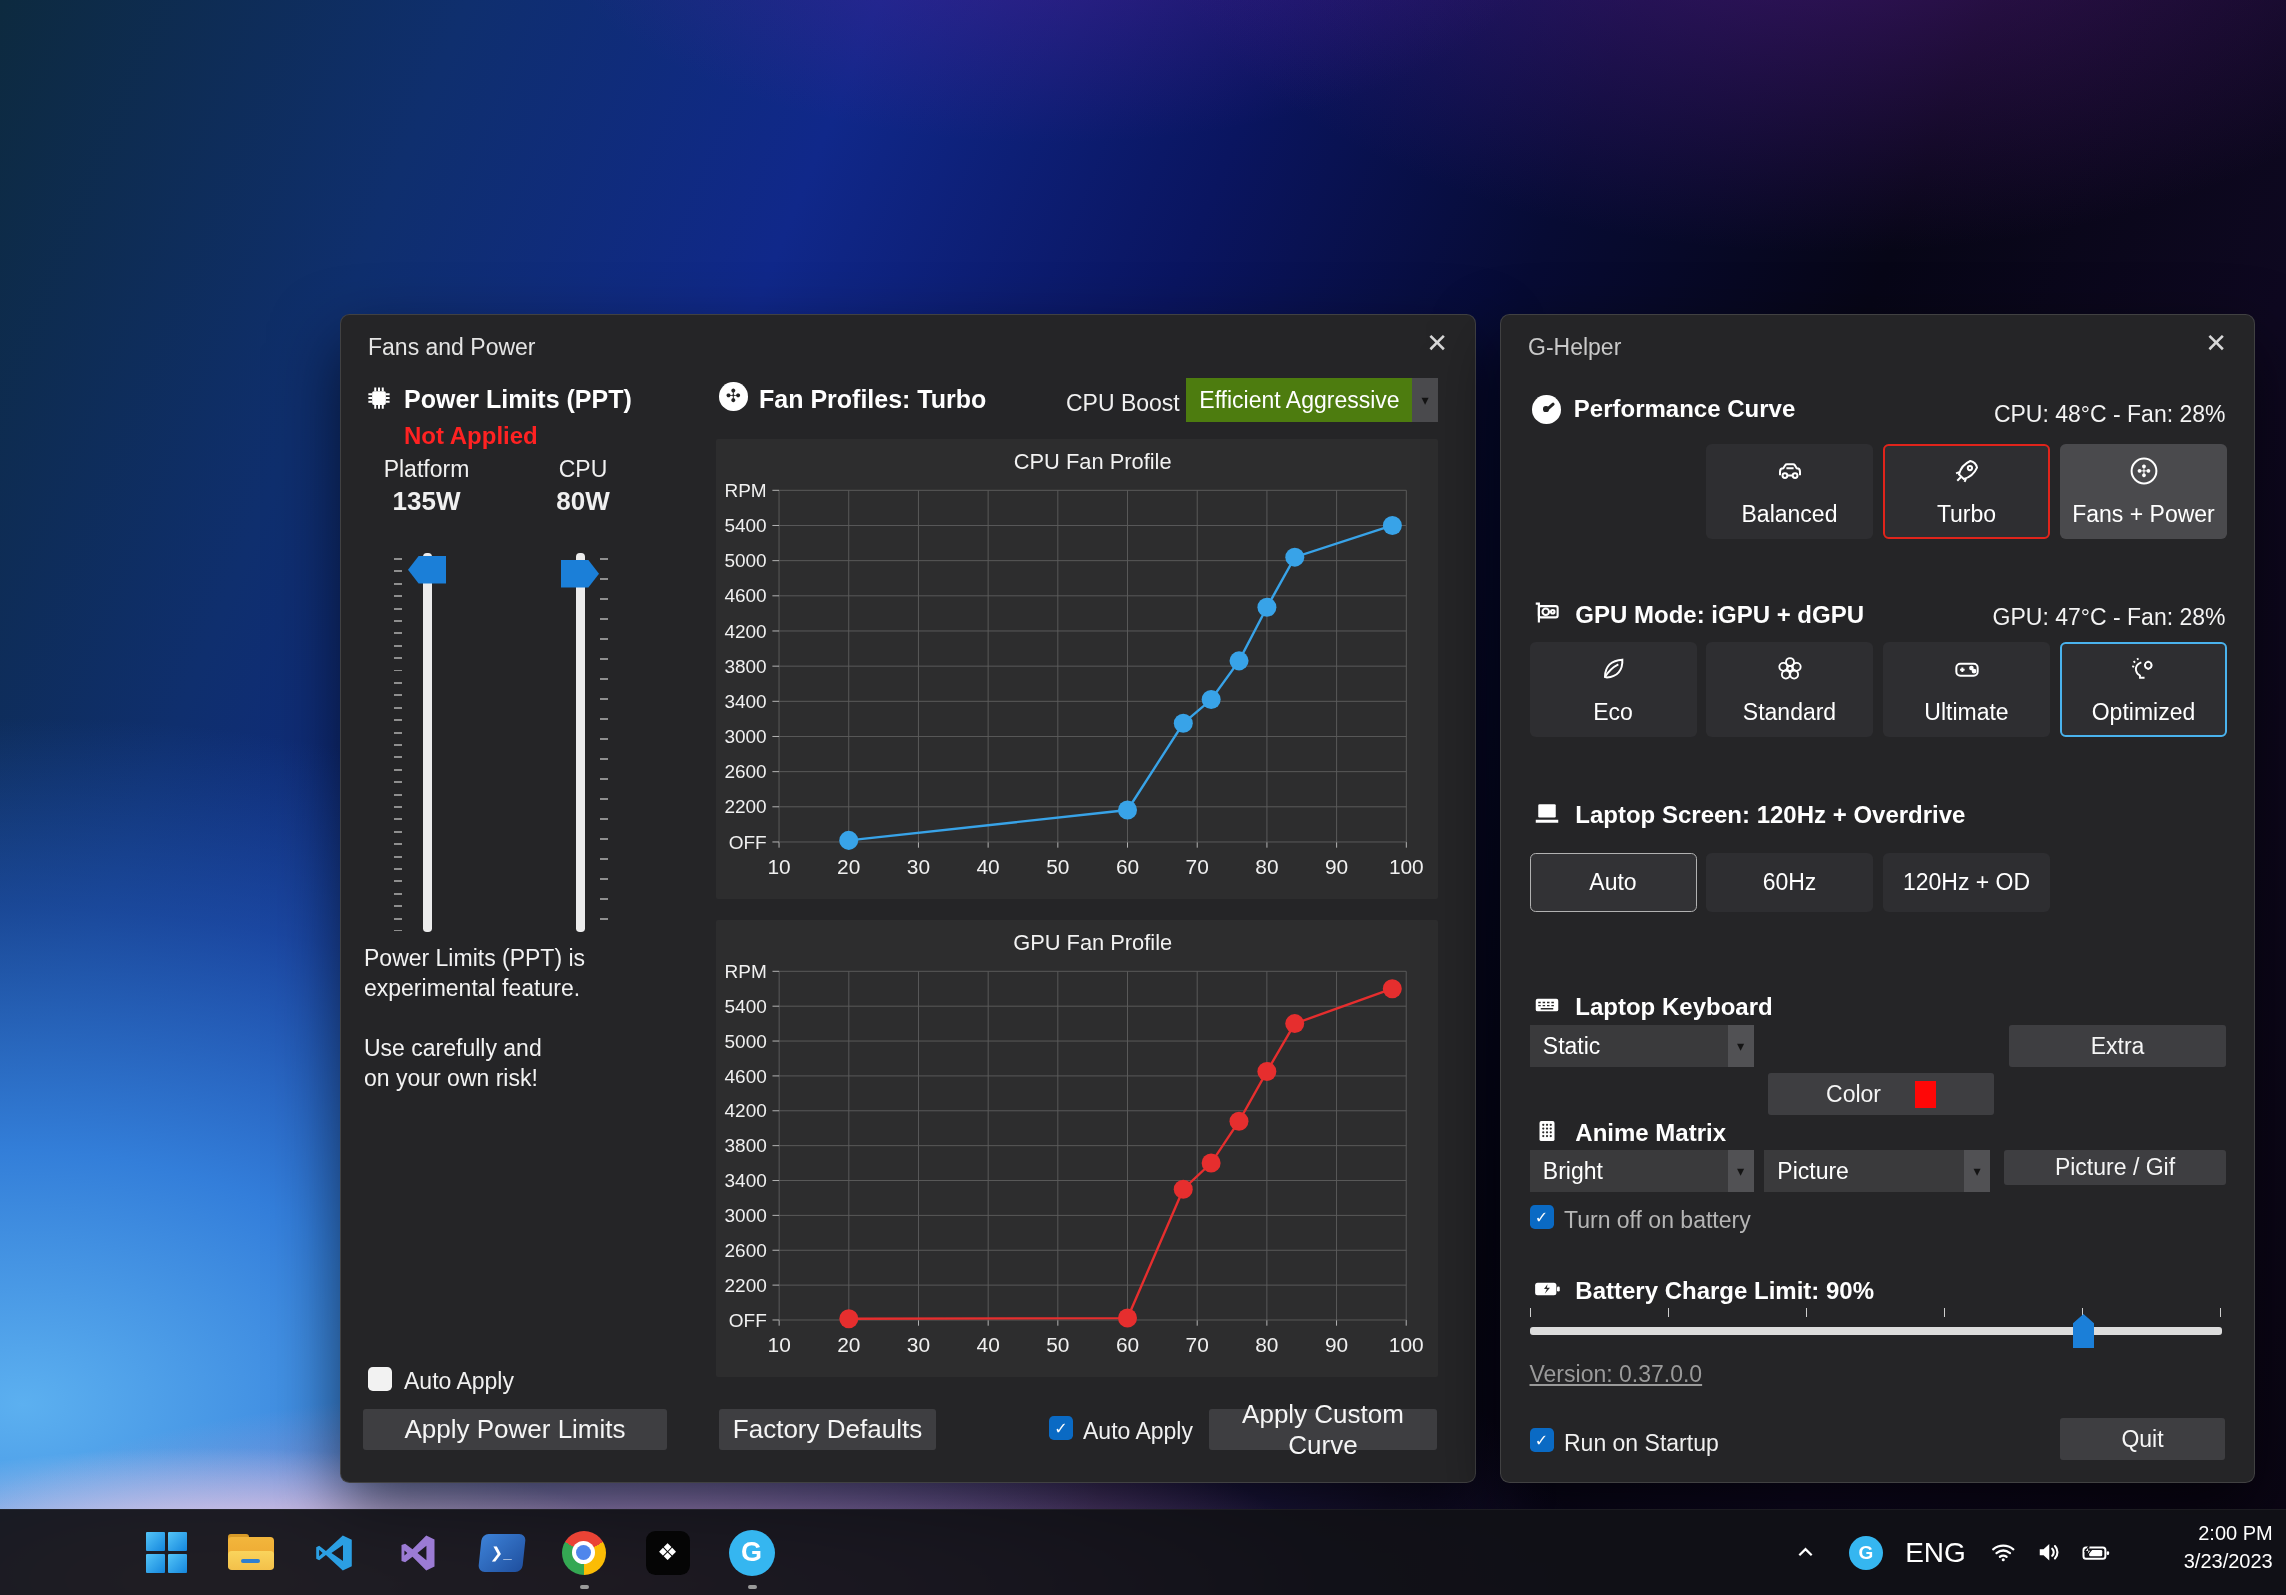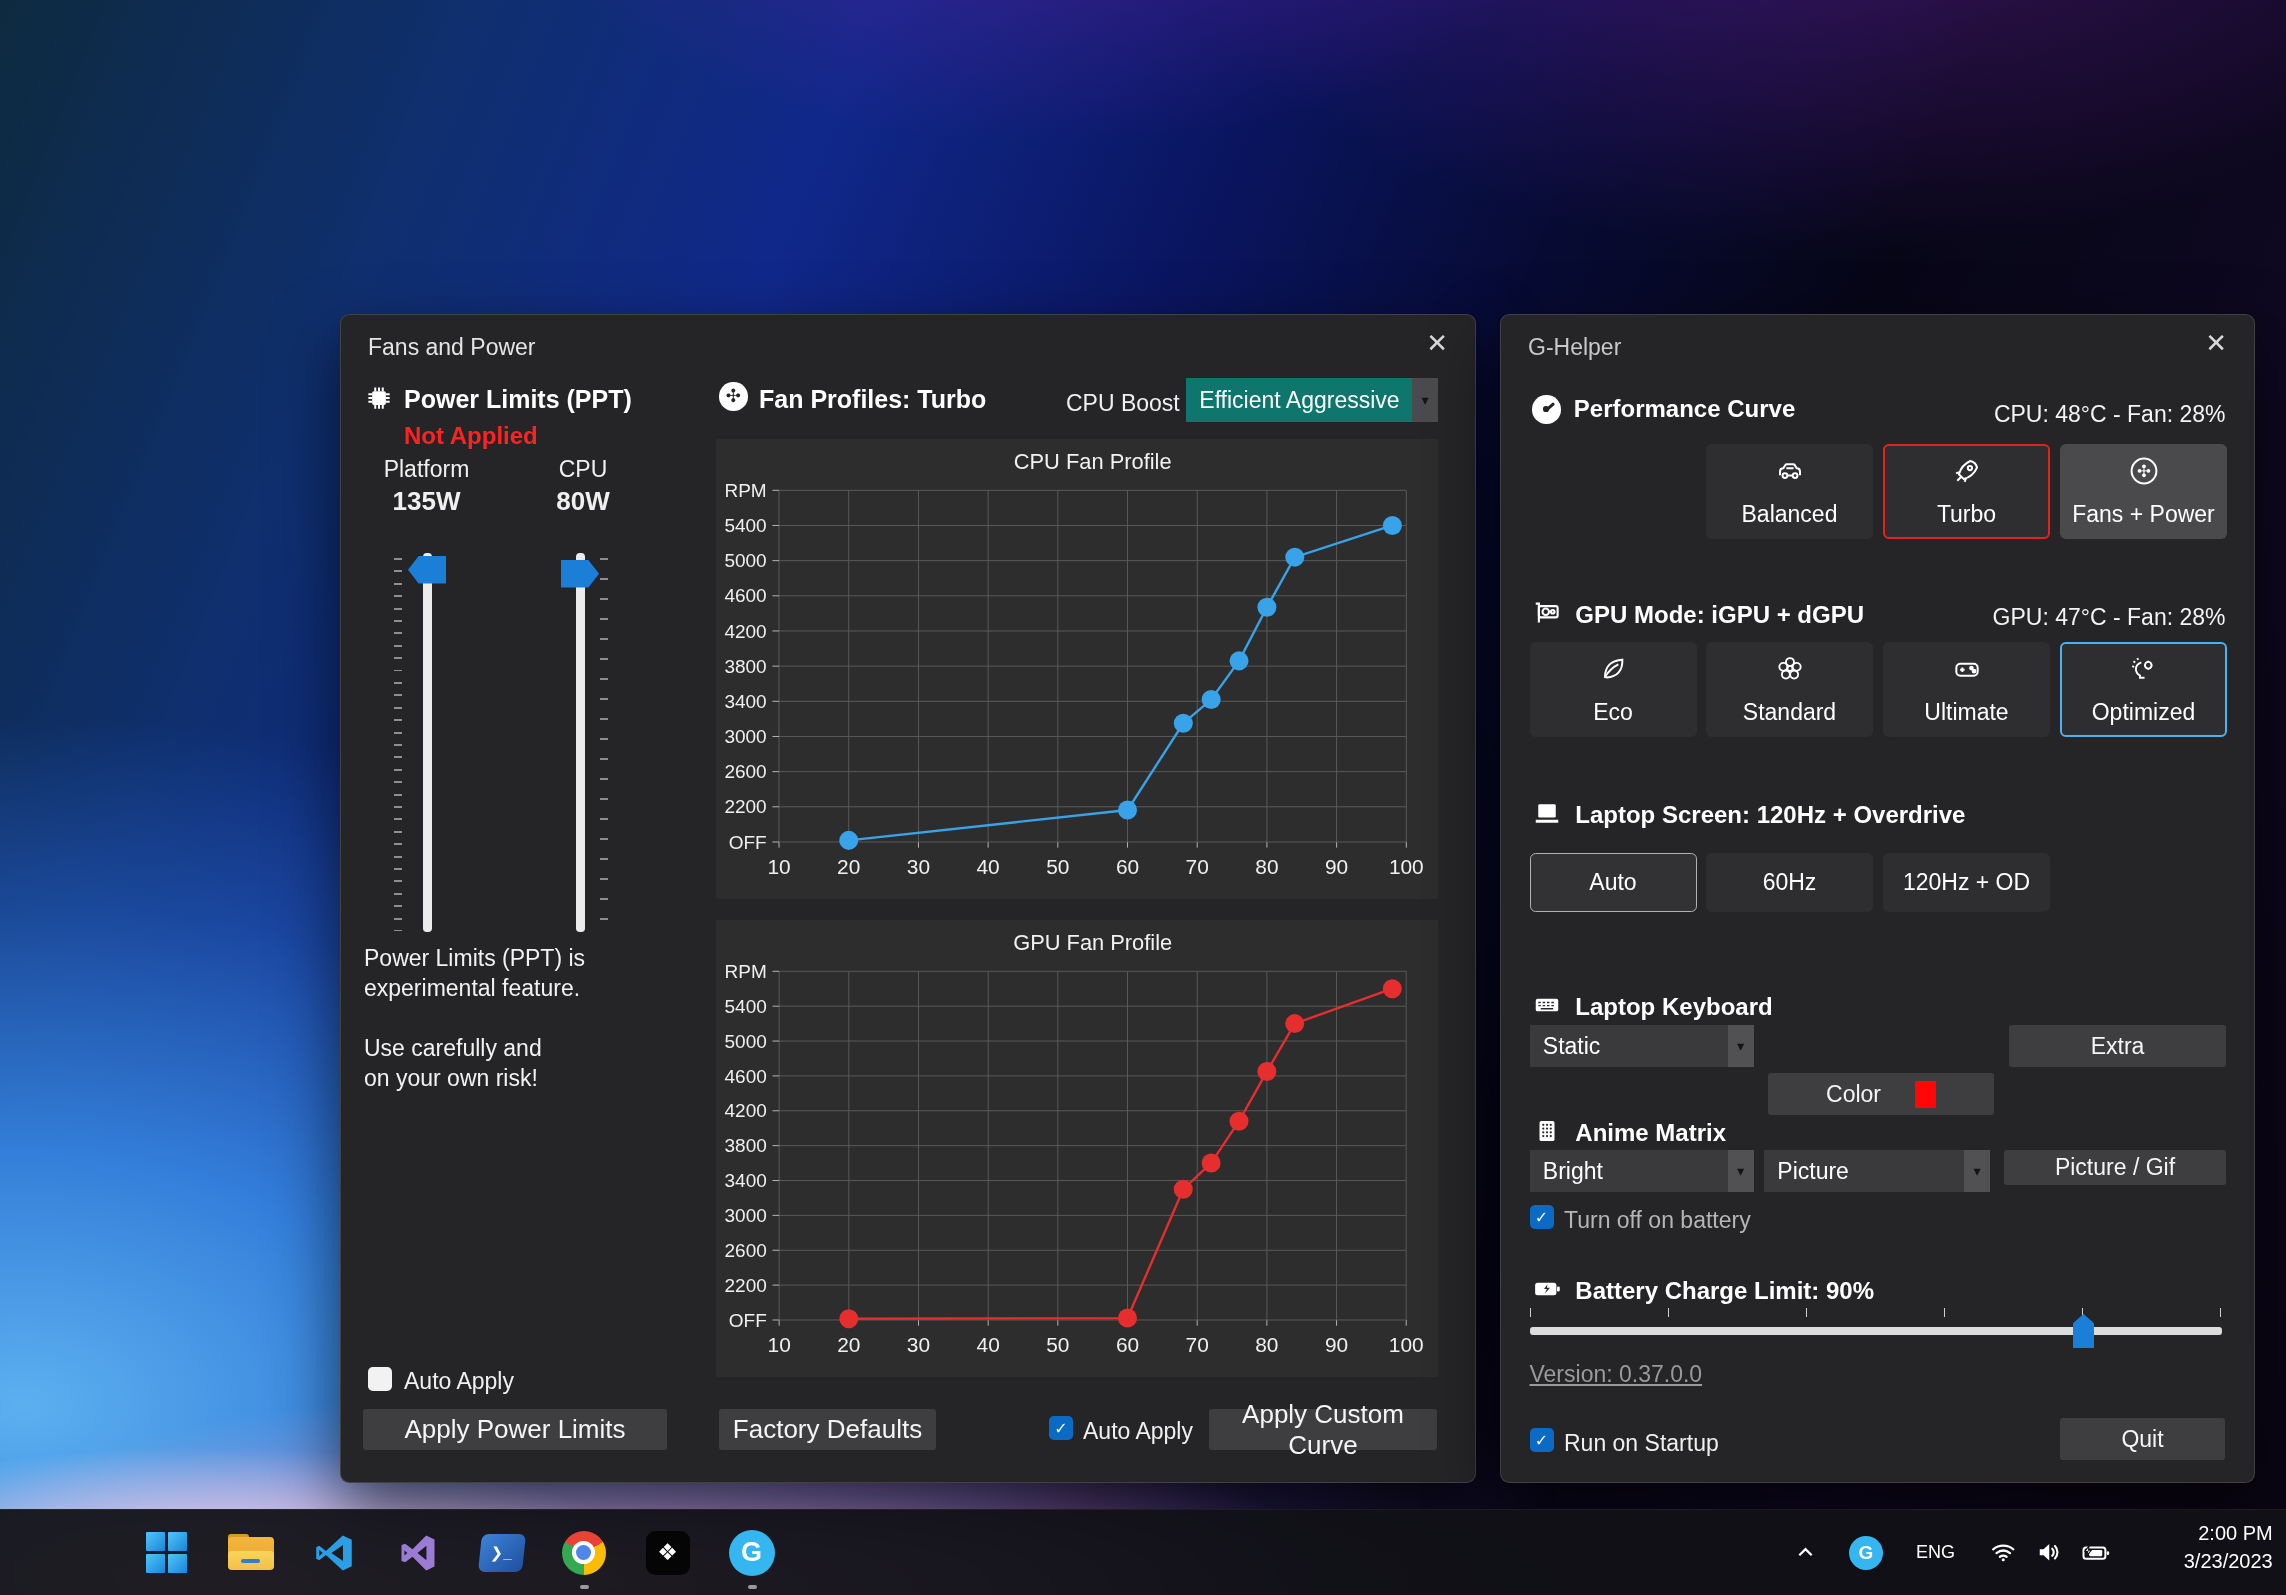--- a/index.html
+++ b/index.html
@@ -46,21 +46,21 @@
   .vtrack{position:absolute;width:8.6px;background:#ececec;border-radius:3.8px;}
   .vthumb{position:absolute;width:38px;height:27.6px;background:#1b7fd8;}
   .vthumb.left{clip-path:polygon(100% 0,28% 0,0 50%,28% 100%,100% 100%);}
   .vthumb.right{clip-path:polygon(0 0,72% 0,100% 50%,72% 100%,0 100%);}
   .note{font-size:23px;line-height:30px;white-space:pre-line;color:#f2f2f2;}
   
   .panel{position:absolute;background:#2d2d2e;border-radius:1.9px;}
   
   .dd{position:absolute;display:flex;}
   .dd .dd-val{flex:1;background:#3a3a3c;color:#fff;font-size:23px;display:flex;align-items:center;padding-left:13.3px;}
-  .dd.dark .dd-val{background:#0f766e;}
+  .dd.dark .dd-val{background:#4d7c0f;}
   .dd .dd-arrow{width:26px;background:#515154;display:flex;align-items:center;justify-content:center;}
   .dd.dark .dd-arrow{background:#4b4b4e;}
   .dd .dd-arrow::after{content:"▾";color:#141414;font-size:14.3px;}
   
   .sec-h{position:absolute;left:31px;display:flex;gap:13.3px;align-items:center;}
   .sec-h .t{font-weight:bold;font-size:24px;color:#fff;}
   .stats{position:absolute;right:28.5px;font-size:23px;color:#f4f4f4;}
   .tile{
     position:absolute;width:167px;height:95px;background:#2e2e31;border-radius:5.7px;
     display:flex;flex-direction:column;align-items:center;justify-content:center;gap:7.6px;
@@ -556,21 +556,21 @@
 <div class="tray-item" style="left:1786px;width:38px;">
   <svg width="27" height="27" viewBox="0 0 24 24" fill="none" stroke="#fff" stroke-width="2">
       <path d="M6.5 14.5 L12 9 L17.5 14.5"></path>
     </svg>
 </div>
 <div class="tray-item" style="left:1845px;width:42px;">
   <span class="gtray">
       <span>G</span>
     </span>
 </div>
-<div class="tray-item" style="left:1908px;width:55px;font-size:18px;">ENG</div>
+<div class="tray-item" style="left:1908px;width:55px;font-size:28px;">ENG</div>
 <div class="tray-item" style="left:1982px;width:42px;">
   <svg width="28.5" height="28.5" viewBox="0 0 24 24" fill="none" stroke="#fff" stroke-width="1.9" stroke-linecap="round">
       <path d="M3.5 9.5 C8.5 5.5 15.5 5.5 20.5 9.5"></path>
       <path d="M6.3 12.7 C9.8 10 14.2 10 17.7 12.7"></path>
       <path d="M9.2 15.8 C10.9 14.6 13.1 14.6 14.8 15.8"></path>
       <circle cx="12" cy="18.3" r="1.3" fill="#fff" stroke="none"></circle>
     </svg>
 </div>
 <div class="tray-item" style="left:2028px;width:42px;">
   <svg width="28.5" height="28.5" viewBox="0 0 24 24">

